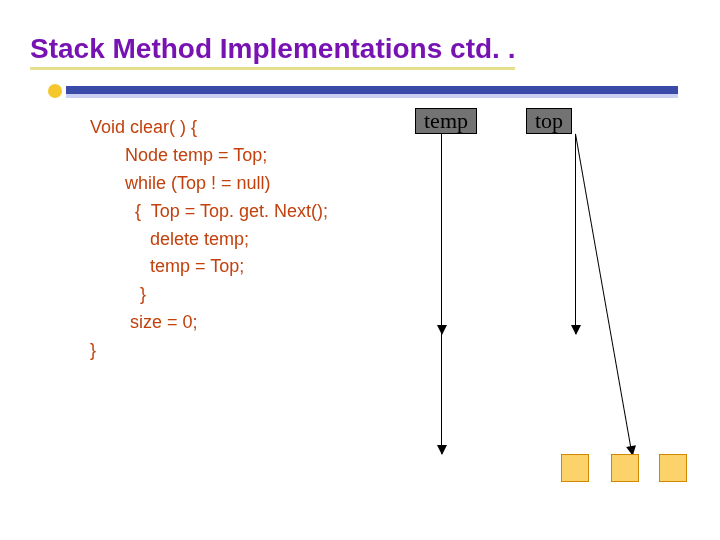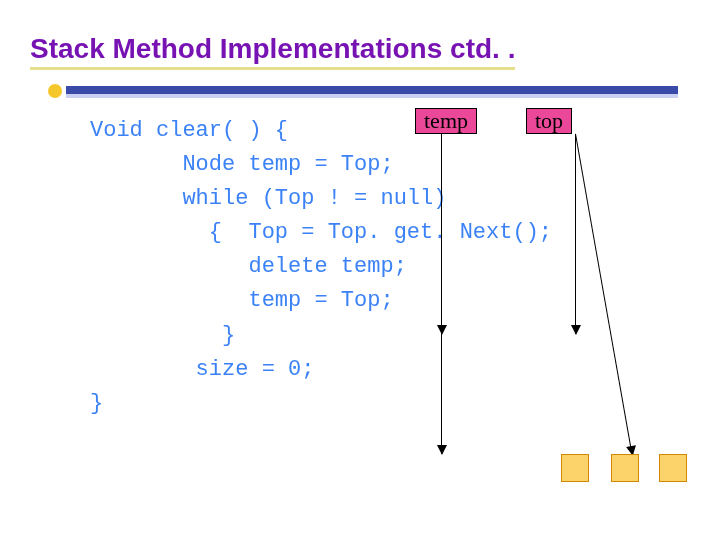--- a/index.html
+++ b/index.html
@@ -53,33 +53,33 @@
     left: 18px;
     top: 12px;
     width: 612px;
     height: 4px;
     background: #c9d0f1;
   }
   .code {
     position: absolute;
     left: 90px;
     top: 114px;
-    font-size: 22px;
-    font-family: Liberation Mono, monospace;
-    color: #3b82f6;
+    font-size: 18px;
+    font-family: Liberation Sans, sans-serif;
+    color: #c2410c;
     line-height: 1.55;
     white-space: pre;
   }
   .label-box {
     position: absolute;
     border: 1px solid #000;
     font-family: "Times New Roman", serif;
     font-size: 22px;
     padding: 0 8px;
-    background: #ec4899;
+    background: #737373;
     line-height: 1.1;
   }
   .temp-box { left: 415px; top: 108px; }
   .top-box  { left: 526px; top: 108px; }
   .arrow { position: absolute; }
   .shortv .shaft {
     width: 0; height: 200px;
     border-left: 1.5px solid #000;
   }
   .shortv .head {

